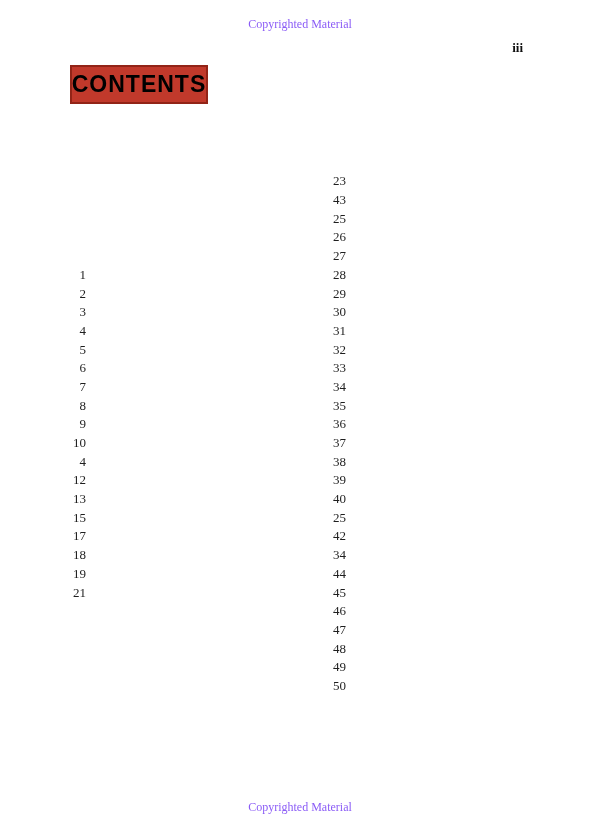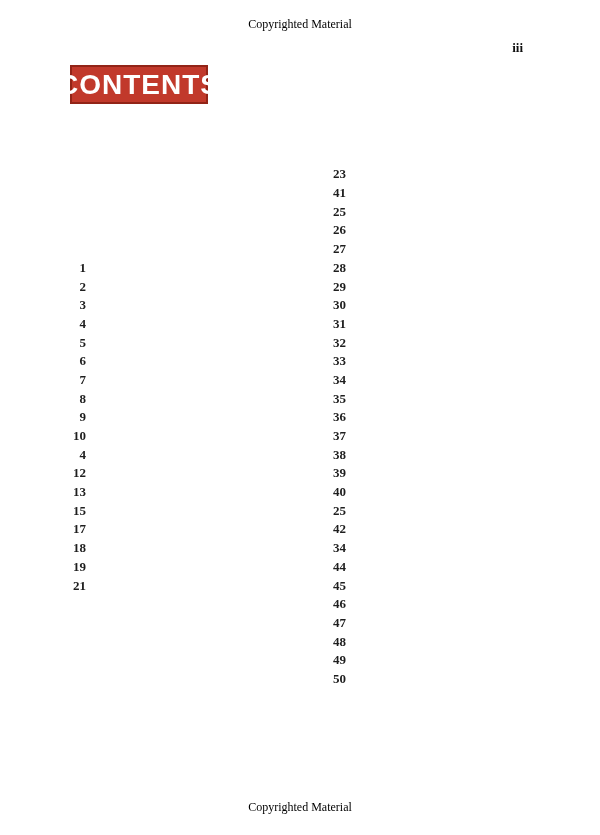--- a/index.html
+++ b/index.html
@@ -12,44 +12,44 @@
   .page {
     position:relative;
     width:600px; height:835px;
     background:#ffffff;
     overflow:hidden;
   }
   .top-notice, .bottom-notice {
     position:absolute; left:0; width:100%;
     text-align:center;
     font-family:"Liberation Serif", serif;
-    font-size:12px; color:#000000;
+    font-size:12px; color:#8b5cf6;
   }
   .top-notice { top:17px; }
   .bottom-notice { top:800px; }
   .folio {
     position:absolute; top:32px; right:77px;
     font-size:13px; font-weight:bold; color:#111;margin-top:8px;
   }
   .title-box {
     position:absolute; left:70px; top:65px;
     width:138px; height:39px;
     background:#c1392b;
     border:2px solid #922417;
     box-sizing:border-box;
     display:flex; align-items:center; justify-content:center;
   }
   .title-box .title-text {
     font-family:"Liberation Sans", sans-serif;
-    font-weight:bold; font-size:28px;
+    font-weight:bold; font-size:23px;
     letter-spacing:1px;
-    color:#ffffff;
+    color:#000000;
   }
   .col {
-    position:absolute; top:128px;font-weight:bold;
+    position:absolute; top:135px;
   }
   .col-left  { left:70px;  width:157px; }
   .col-right { left:330px; width:154px; }
   .toc-row {
     display:flex;
     height:18.7px; line-height:18.7px;
     font-size:13px;
     white-space:nowrap;
   }
   .toc-row .num {
@@ -207,21 +207,21 @@
         <span class="num"></span>
         <span class="label">Consonants</span>
         <span class="page">79</span>
       </div>
       <div class="toc-row">
         <span class="num">23</span>
         <span class="label">p (pen)</span>
         <span class="page">81</span>
       </div>
       <div class="toc-row">
-        <span class="num">41</span>
+        <span class="num">43</span>
         <span class="label">b (baby)</span>
         <span class="page">85</span>
       </div>
       <div class="toc-row">
         <span class="num">25</span>
         <span class="label">t (table)</span>
         <span class="page">89</span>
       </div>
       <div class="toc-row">
         <span class="num">26</span>

